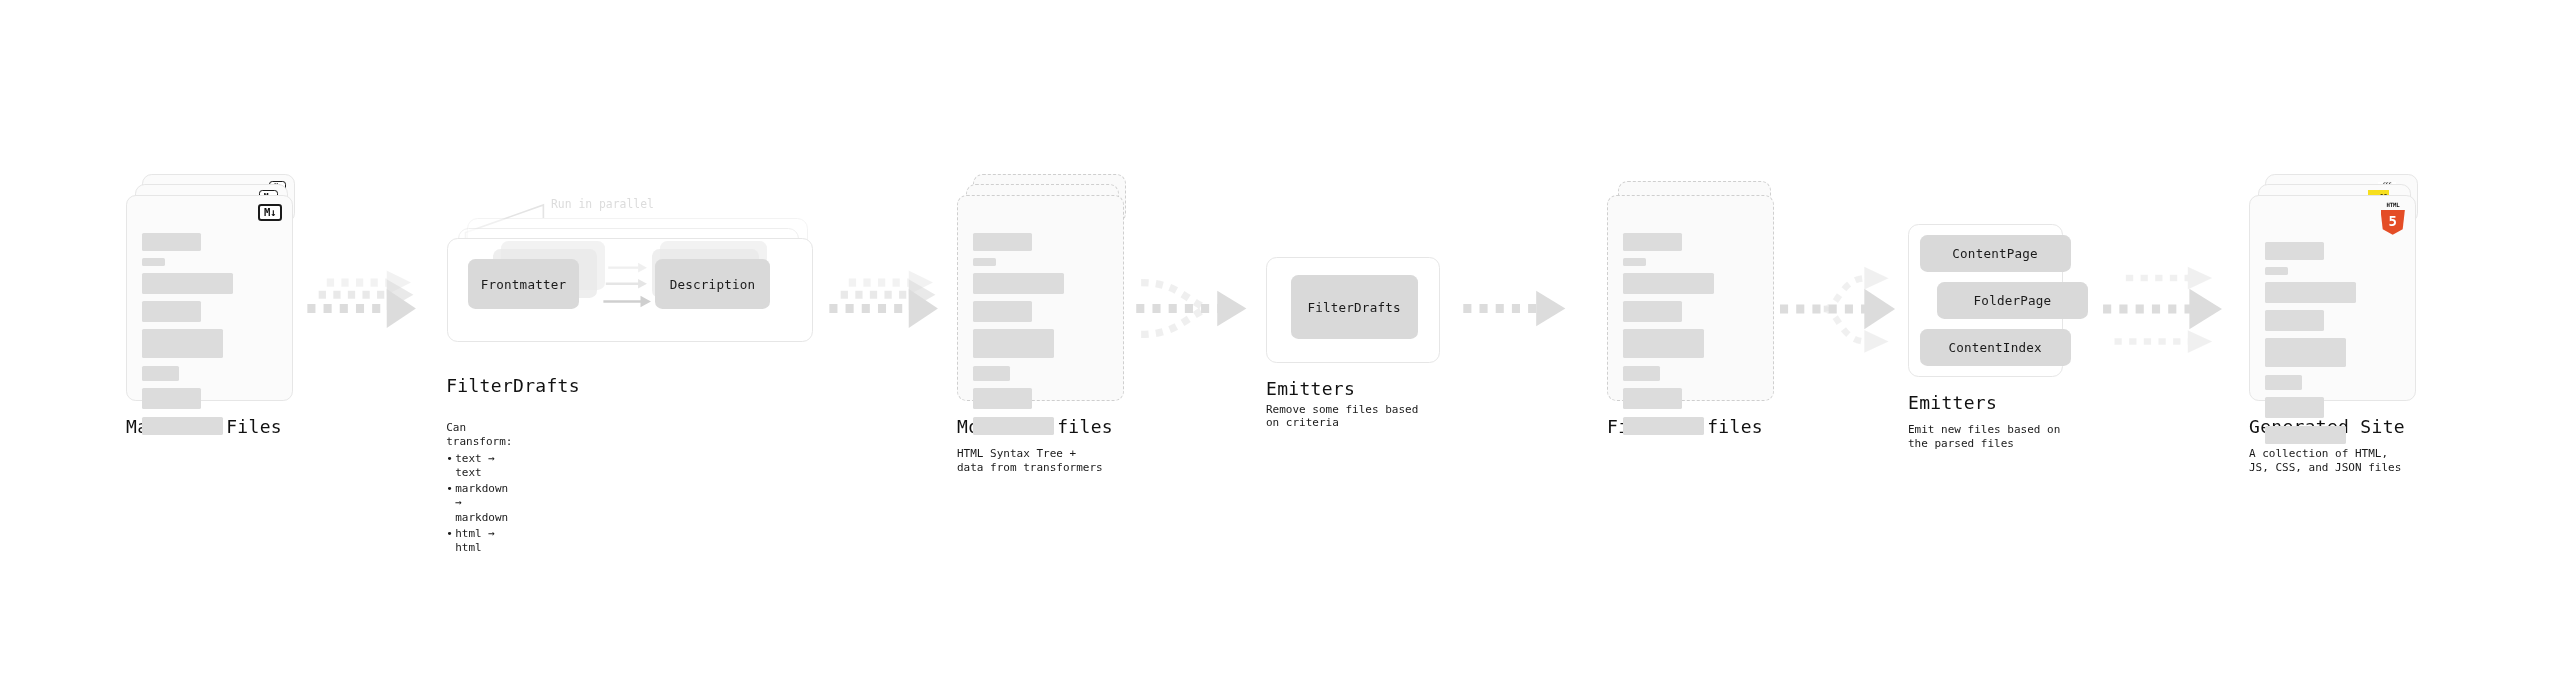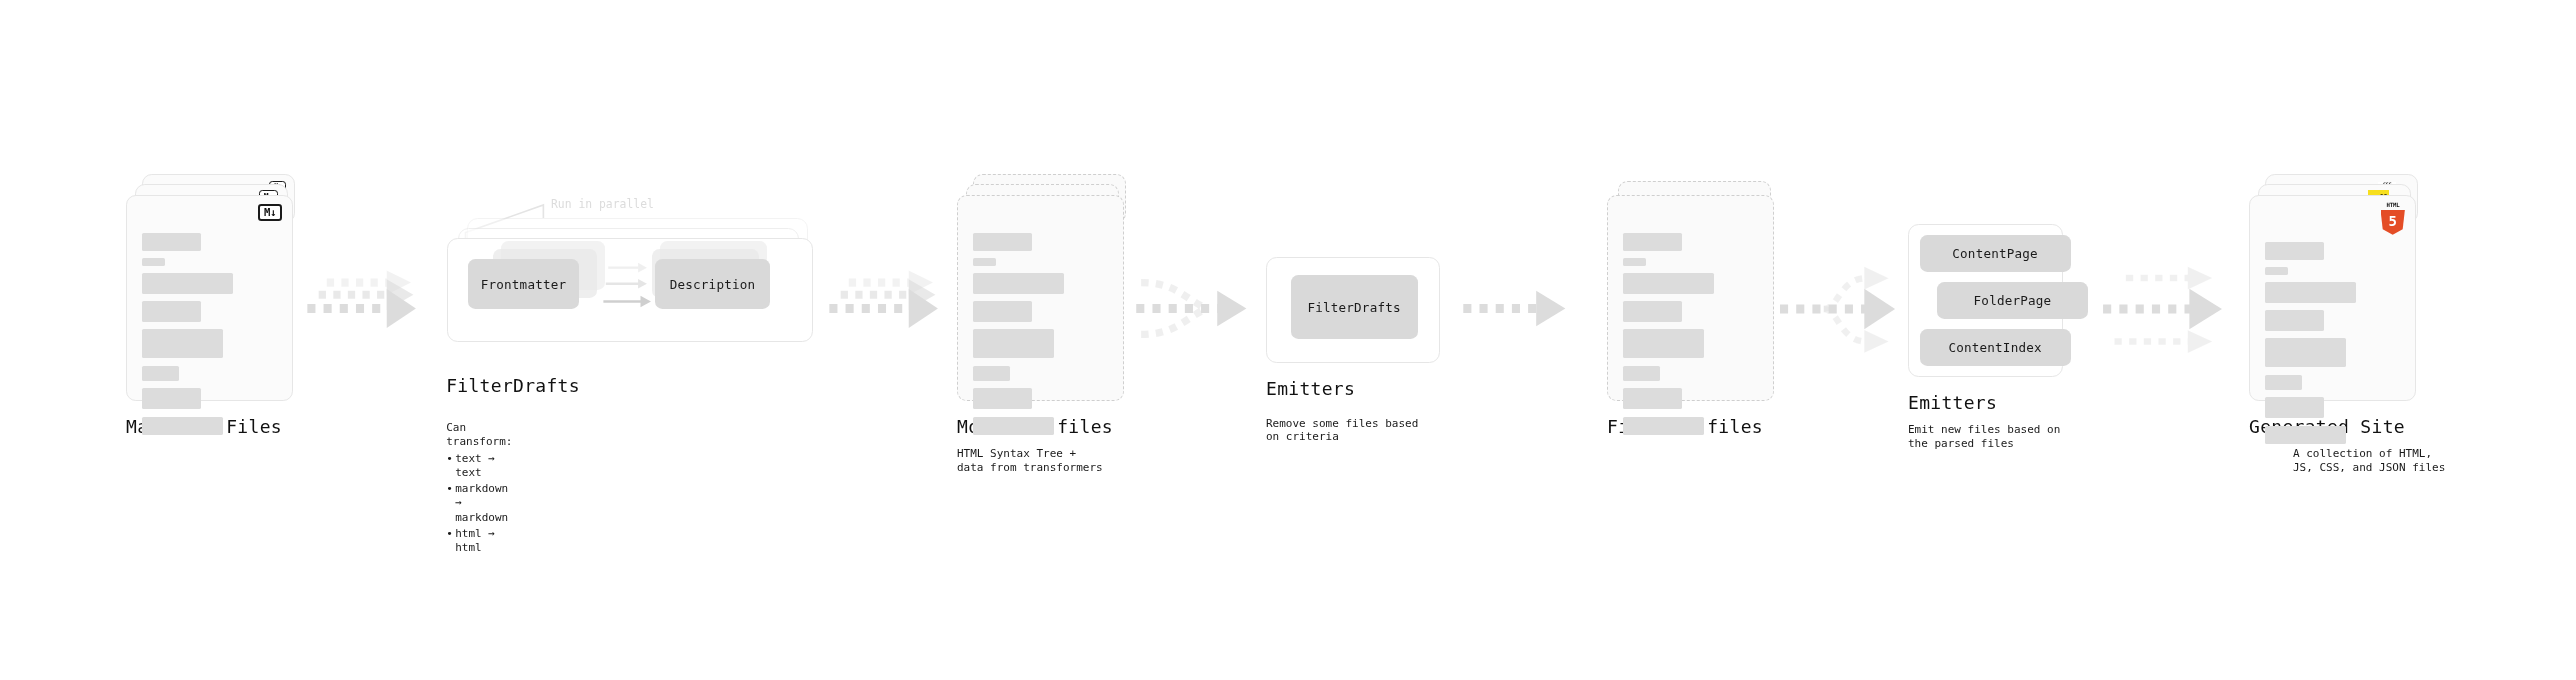--- a/index.html
+++ b/index.html
@@ -274,21 +274,21 @@
     </svg>
   </div>
 
   <div class="node" style="left:1266px; top:257px;">
     <div class="boxouter" style="position:relative; width:174px; height:106px;">
       <div class="pill" style="position:absolute; left:23.6px; top:17px; width:127px; height:64px;">
         <span>FilterDrafts</span>
       </div>
     </div>
     <div class="title" style="margin-top:14.6px;">Emitters</div>
-    <div class="subtitle" style="margin-top:18px;">Remove some files based
+    <div class="subtitle" style="margin-top:4px;">Remove some files based
 on criteria</div>
   </div>
 
   <div class="node" style="left:1463px; top:268px;">
     <svg width="114" height="81" viewBox="0 0 140 100">
       <g>
         <line x1="0" y1="50" x2="92" y2="50" stroke="#dcdcdc" stroke-width="11" stroke-dasharray="10 10"></line>
         <polygon points="90,28 126,50 90,72" fill="#dcdcdc"></polygon>
       </g>
     </svg>
@@ -394,18 +394,18 @@
             <div class="bar" style="width: 91px; height: 21px;"></div>
             <div class="bar" style="width: 59px; height: 21px;"></div>
             <div class="bar" style="width: 81px; height: 29px;"></div>
             <div class="bar" style="width: 37px; height: 15.4px;"></div>
             <div class="bar" style="width: 59px; height: 21px;"></div>
             <div class="bar" style="width: 81px; height: 18px;"></div>
           </div>
       </div>
     </div>
     <div class="title" style="margin-top:14.6px;">Generated Site</div>
-    <div class="subtitle" style="margin-top:10.6px;margin-left:44px;">A collection of HTML,
+    <div class="subtitle" style="margin-top:10.6px;">A collection of HTML,
 JS, CSS, and JSON files</div>
   </div>
 
 </div>
 
 
 </body></html>

